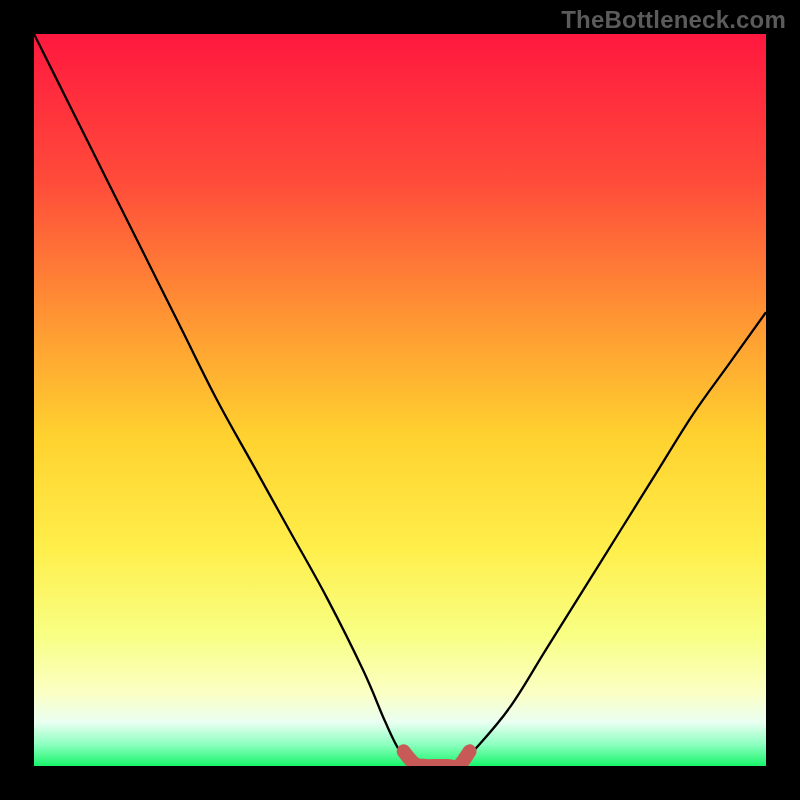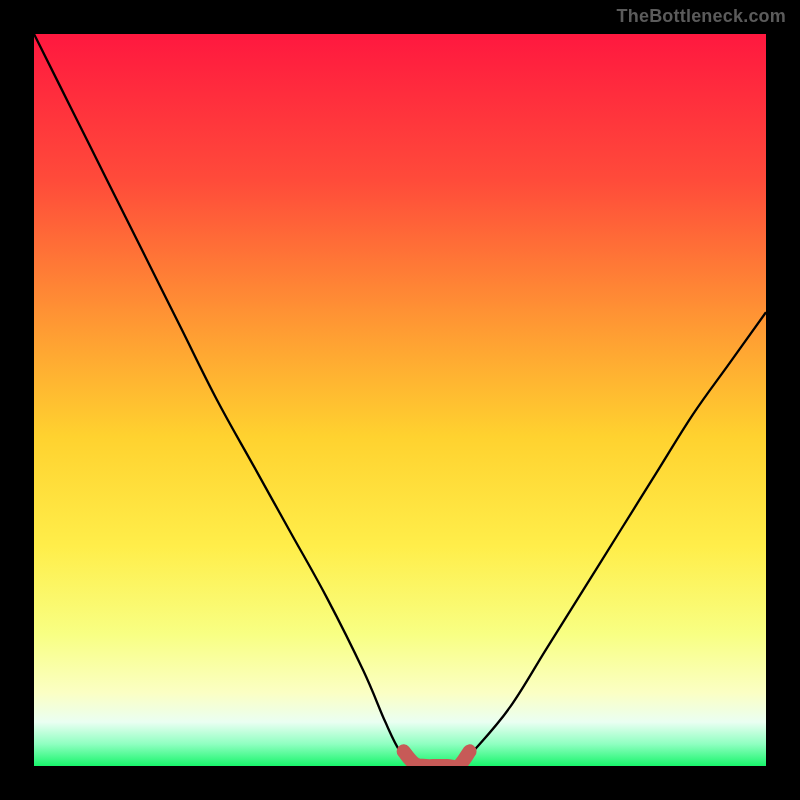--- a/index.html
+++ b/index.html
@@ -15,21 +15,21 @@
     position: relative;
     width: 800px;
     height: 800px;
     background: #000;
   }
   .watermark {
     position: absolute;
     top: 6px;
     right: 14px;
     color: #5b5b5b;
-    font-size: 18px;
+    font-size: 24px;
     font-weight: 600;
     letter-spacing: 0.2px;
     z-index: 10;
   }
   .plot {
     position: absolute;
     left: 34px;
     top: 34px;
     width: 732px;
     height: 732px;

